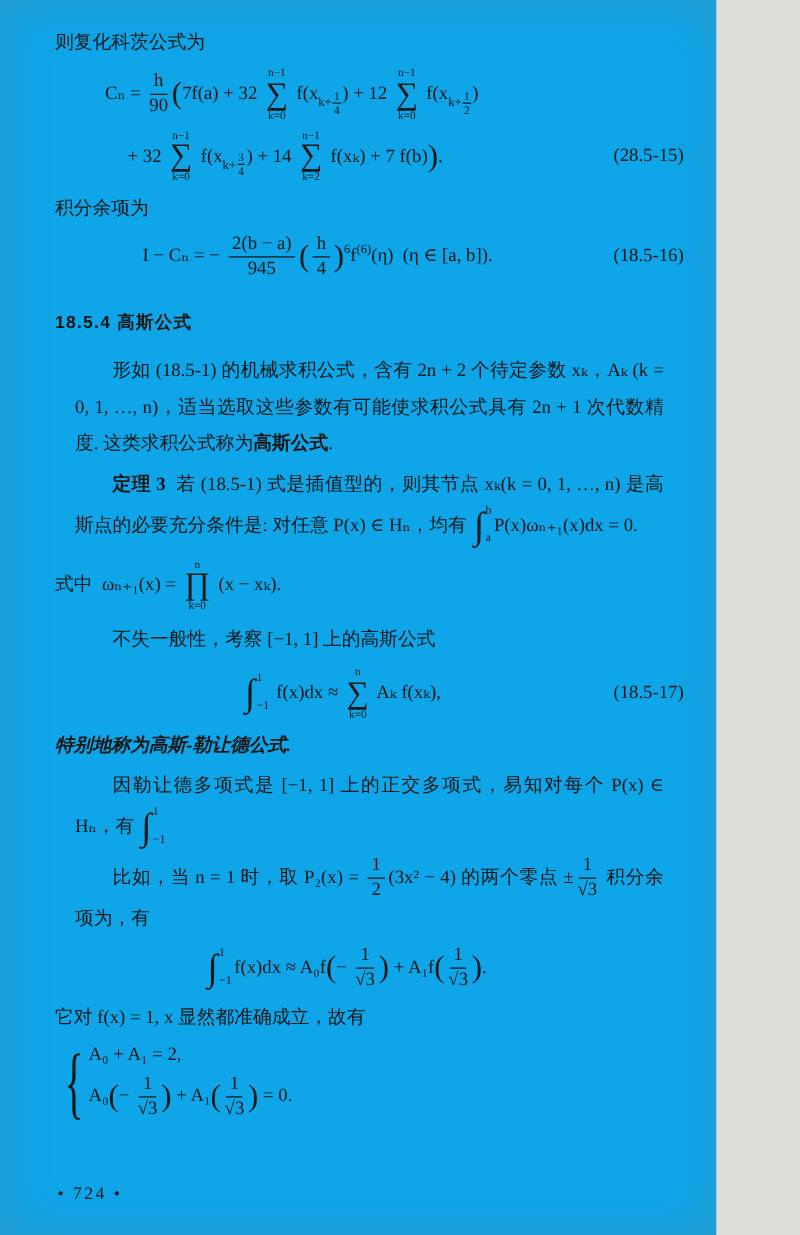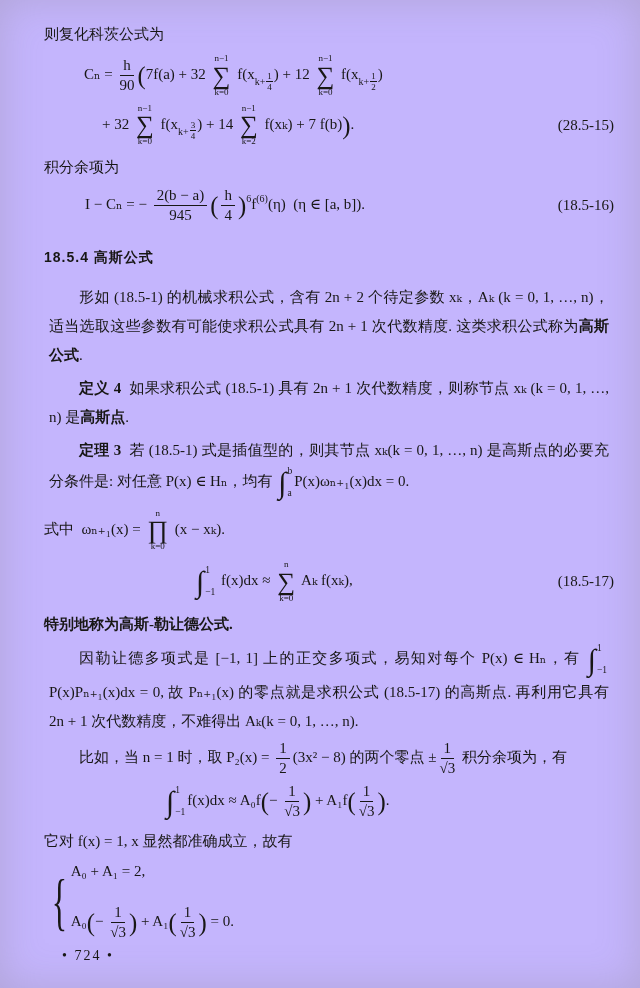--- a/index.html
+++ b/index.html
@@ -1,34 +1,34 @@
 <!DOCTYPE html>
 <html><head>
 <meta charset="utf-8">
 <style>
   html,body{margin:0;padding:0;background:#dddcd8;}
   .page{
-    width:640px;height:988px;box-sizing:border-box;position:relative;overflow:hidden;
-    background:#c4b5fd;color:#181715;
+    width:573px;height:988px;box-sizing:border-box;position:relative;overflow:hidden;
+    background:#0ea5e9;color:#181715;
     font-family:"Liberation Serif","DejaVu Serif",serif;
     font-size:15px;
     padding:16px 26px 0 44px;
     box-shadow:inset 0 0 40px rgba(120,115,105,.25);
   }
   .line{margin:4px 0;line-height:28px;}
-  .para{margin:4px 5px;line-height:29px;text-align:justify;text-indent:2em;}
-  .boldline{font-weight:bold;}
+  .para{margin:4px 16px;line-height:29px;text-align:justify;text-indent:2em;}
+  .boldline{font-weight:bold;font-style:italic;}
   .heading{
     font-family:"Liberation Sans","DejaVu Sans",sans-serif;
     font-weight:700;font-size:14px;margin:24px 0 16px 0;letter-spacing:1px;
   }
   .disp{display:flex;align-items:center;margin:6px 0;}
   .dbody{white-space:nowrap;line-height:1.15;}
   .eqno{margin-left:auto;padding-left:8px;}
-  .ind40{margin-left:40px;} .ind60{margin-left:58px;} .ind86{margin-left:41px;}
+  .ind40{margin-left:40px;} .ind60{margin-left:58px;} .ind86{margin-left:70px;}
   .ind120{margin-left:120px;} .ind150{margin-left:150px;}
   .mathline{margin:8px 0;line-height:1.2;}
   
   .mtxt{white-space:pre-wrap;}
   .b{font-weight:bold;}
   .mfrac{display:inline-flex;flex-direction:column;align-items:center;vertical-align:middle;margin:0 3px;line-height:1.15;text-indent:0;}
   .mfrac .num{border-bottom:1.2px solid #181715;padding:0 3px 1px 3px;}
   .mfrac .den{padding-top:1px;}
   .mfrac.small{font-size:9px;line-height:1.05;margin:0 1px;}
   .mfrac.small .num{padding:0 1px;border-bottom-width:1px;}
@@ -38,23 +38,23 @@
   .mbig .blim{font-size:9px;line-height:1.1;letter-spacing:0;}
   .mbig .bop{font-size:25px;line-height:.95;}
   .mint{display:inline-flex;vertical-align:middle;margin:0 2px;text-indent:0;}
   .mint .iglyph{font-size:30px;line-height:1;align-self:center;}
   .mint .ilims{display:flex;flex-direction:column;justify-content:space-between;font-size:9.5px;height:36px;margin-left:1px;line-height:1;}
   .mint .ilim.top{padding-top:2px;}
   .mint .ilim.bot{padding-bottom:2px;}
   .mpar{font-size:165%;font-weight:300;vertical-align:middle;line-height:0;}
   .sys{display:flex;align-items:center;margin:8px 0;}
   .sysbrace{font-size:64px;font-weight:200;line-height:.9;transform:scaleX(.5);margin-right:-4px;}
-  .sysrows{display:flex;flex-direction:column;align-items:flex-start;row-gap:24px;}
+  .sysrows{display:flex;flex-direction:column;align-items:flex-start;row-gap:6px;}
   .sysrow{white-space:nowrap;line-height:1.15;}
-  .footer{position:absolute;left:46px;bottom:24px;font-size:14px;letter-spacing:2px;margin-left:16px;}
+  .footer{position:absolute;left:46px;bottom:24px;font-size:14px;letter-spacing:2px;}
 </style>
 </head>
 <body>
 
 <div class="page">
 
   <p class="line">则复化科茨公式为</p>
 
   <div class="disp">
     <div class="dbody ind40"><span class="mtxt">Cₙ = </span><span class="mfrac">
@@ -111,36 +111,36 @@
           <span class="num">h</span>
           <span class="den">4</span>
         </span><span class="mpar">)</span><span class="msup">6</span><span class="mtxt">f</span><span class="msup">(6)</span><span class="mtxt">(η)  (η ∈ [a, b]).</span></div>
     <span class="eqno">(18.5-16)</span>
   </div>
 
   <h2 class="heading">18.5.4  高斯公式</h2>
 
   <p class="para"><span class="mtxt">形如 (18.5-1) 的机械求积公式，含有 2n + 2 个待定参数 xₖ，Aₖ (k = 0, 1, …, n)，适当选取这些参数有可能使求积公式具有 2n + 1 次代数精度. 这类求积公式称为</span><span class="mtxt b">高斯公式</span><span class="mtxt">.</span></p>
 
-  <p class="para"><span class="mtxt b">定义 4</span><span class="mtxt">  如果求积公式 (18.5-1) 具有 2n + 1 次代数精度，则称节点 xₖ (k = 0, 1, …, n) 是</span><span class="mtxt b">高斯点</span><span class="mtxt">.</span></p>
 
   <p class="para"><span class="mtxt b">定理 3</span><span class="mtxt">  若 (18.5-1) 式是插值型的，则其节点 xₖ(k = 0, 1, …, n) 是高斯点的必要充分条件是: 对任意 P(x) ∈ Hₙ，均有 </span><span class="mint">
         <span class="iglyph">∫</span>
         <span class="ilims">
           <span class="ilim top">b</span>
           <span class="ilim bot">a</span>
         </span>
       </span><span class="mtxt">P(x)ωₙ₊₁(x)dx = 0.</span></p>
 
   <div class="mathline"><span class="mtxt">式中  ωₙ₊₁(x) = </span><span class="mbig">
         <span class="blim top">n</span>
         <span class="bop">∏</span>
         <span class="blim bot">k=0</span>
       </span><span class="mtxt"> (x − xₖ).</span></div>
 
+  <p class="para">不失一般性，考察 [−1, 1] 上的高斯公式</p>
 
   <div class="disp">
     <div class="dbody ind150"><span class="mint">
           <span class="iglyph">∫</span>
           <span class="ilims">
             <span class="ilim top">1</span>
             <span class="ilim bot">−1</span>
           </span>
         </span><span class="mtxt"> f(x)dx ≈ </span><span class="mbig">
           <span class="blim top">n</span>
@@ -151,26 +151,26 @@
   </div>
 
   <p class="line boldline">特别地称为高斯-勒让德公式.</p>
 
   <p class="para"><span class="mtxt">因勒让德多项式是 [−1, 1] 上的正交多项式，易知对每个 P(x) ∈ Hₙ，有 </span><span class="mint">
         <span class="iglyph">∫</span>
         <span class="ilims">
           <span class="ilim top">1</span>
           <span class="ilim bot">−1</span>
         </span>
-      </span><span class="mtxt">P(x)Pₙ₊₁(x)dx = 0, 故 Pₙ₊₁(x) 的零点就是求积公式 (18.5-17) 的高斯点. 再利用它具有 2n + 1 次代数精度，不难得出 Aₖ(k = 0, 1, …, n).</span></p>
+      </span></p>
 
   <p class="para"><span class="mtxt">比如，当 n = 1 时，取 P₂(x) = </span><span class="mfrac">
         <span class="num">1</span>
         <span class="den">2</span>
-      </span><span class="mtxt">(3x² − 8) 的两个零点 ±</span><span class="mfrac">
+      </span><span class="mtxt">(3x² − 4) 的两个零点 ±</span><span class="mfrac">
         <span class="num">1</span>
         <span class="den">√3</span>
       </span><span class="mtxt"> 积分余项为，有</span></p>
 
   <div class="disp">
     <div class="dbody ind120"><span class="mint">
           <span class="iglyph">∫</span>
           <span class="ilims">
             <span class="ilim top">1</span>
             <span class="ilim bot">−1</span>

